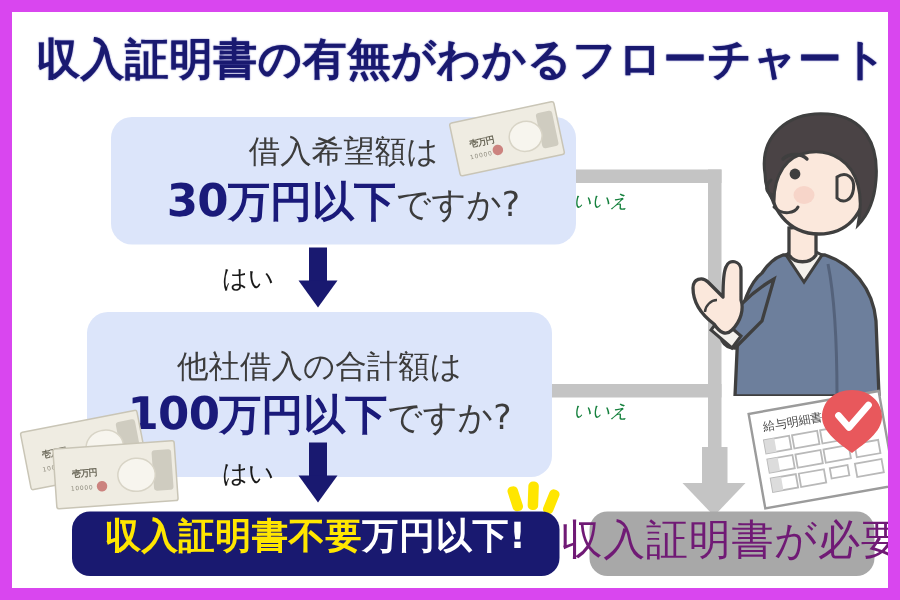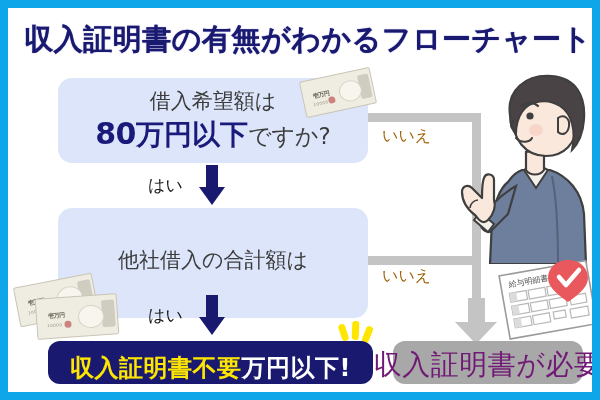--- a/index.html
+++ b/index.html
@@ -7,21 +7,21 @@
     width:600px;height:400px;
     font-family:"DejaVu Sans","Liberation Sans",sans-serif;
     background:#ffffff;
     overflow:hidden;
   }
   #stage{
     position:relative;
     width:600px;height:400px;
     background:#ffffff;
     box-sizing:border-box;
-    border:8px solid #0ea5e9;
+    border:8px solid #d946ef;
     overflow:hidden;
   }
   
   .title{
     position:absolute;
     left:0;top:12px;width:600px;
     text-align:center;
     font-size:29px;
     font-weight:bold;
     color:#191970;
@@ -33,21 +33,21 @@
   .qbox{
     position:absolute;
     background:#dce5fa;
     border-radius:14px;
     box-sizing:border-box;
     display:flex;
     flex-direction:column;
     align-items:center;
     justify-content:center;
   }
-  #qbox1{left:50px;top:70px;width:310px;height:85px;}
+  #qbox1{left:66px;top:70px;width:310px;height:85px;}
   #qbox2{left:50px;top:200px;width:310px;height:110px;}
   .qline1{
     font-size:21px;
     color:#3c3c3c;
     line-height:1.1;
     margin-bottom:4px;
     white-space:nowrap;
   }
   .qline2{
     font-size:23px;
@@ -125,32 +125,33 @@
     content:"";
     position:absolute;
     left:0;top:24px;
     width:0;height:0;
     border-left:21px solid transparent;
     border-right:21px solid transparent;
     border-top:22px solid #c4c4c4;
   }
   .no-label{
     position:absolute;
-    font-size:16px;
-    color:#a16207;
-    white-space:nowrap;
+    font-size:12px;
+    color:#15803d;
+    white-space:nowrap;
+    font-style:italic;
   }
   #no1{left:374px;top:118px;}
   #no2{left:374px;top:258px;}
   
   .result{
     position:absolute;
     border-radius:12px;
     display:flex;
-    align-items:flex-end;
+    align-items:flex-start;
     justify-content:center;
     box-sizing:border-box;
     white-space:nowrap;
   }
   #result-yes{
     left:40px;top:333px;width:325px;height:43px;
     background:#191970;
   }
   #result-yes .hl{
     color:#ffe600;
@@ -255,31 +256,34 @@
   <div class="gline" id="gline-h2"></div>
   <div class="gline" id="gline-v"></div>
   <div class="down-arrow-gray"></div>
 
   <div class="no-label" id="no1">いいえ</div>
   <div class="no-label" id="no2">いいえ</div>
 
   <div class="qbox" id="qbox1">
     <div class="qline1">借入希望額は</div>
     <div class="qline2">
-      <span class="amt">80</span><span class="unit">万円以下</span><span>ですか?</span>
+      <span class="amt">30</span><span class="unit">万円以下</span><span>ですか?</span>
     </div>
   </div>
 
   <div class="yes-wrap" id="yes1">
     <span class="yes-label">はい</span>
     <span class="down-arrow-navy"></span>
   </div>
 
   <div class="qbox" id="qbox2">
     <div class="qline1">他社借入の合計額は</div>
+    <div class="qline2">
+      <span class="amt">100</span><span class="unit">万円以下</span><span>ですか?</span>
+    </div>
   </div>
 
   <div class="yes-wrap" id="yes2">
     <span class="yes-label">はい</span>
     <span class="down-arrow-navy"></span>
   </div>
 
   <div class="sparkles">
     <span class="spark s1"></span>
       <span class="spark s2"></span>

